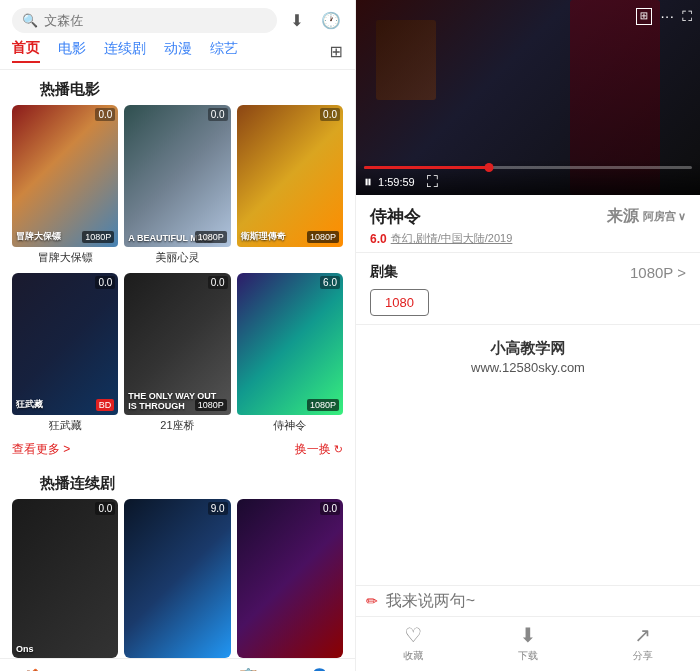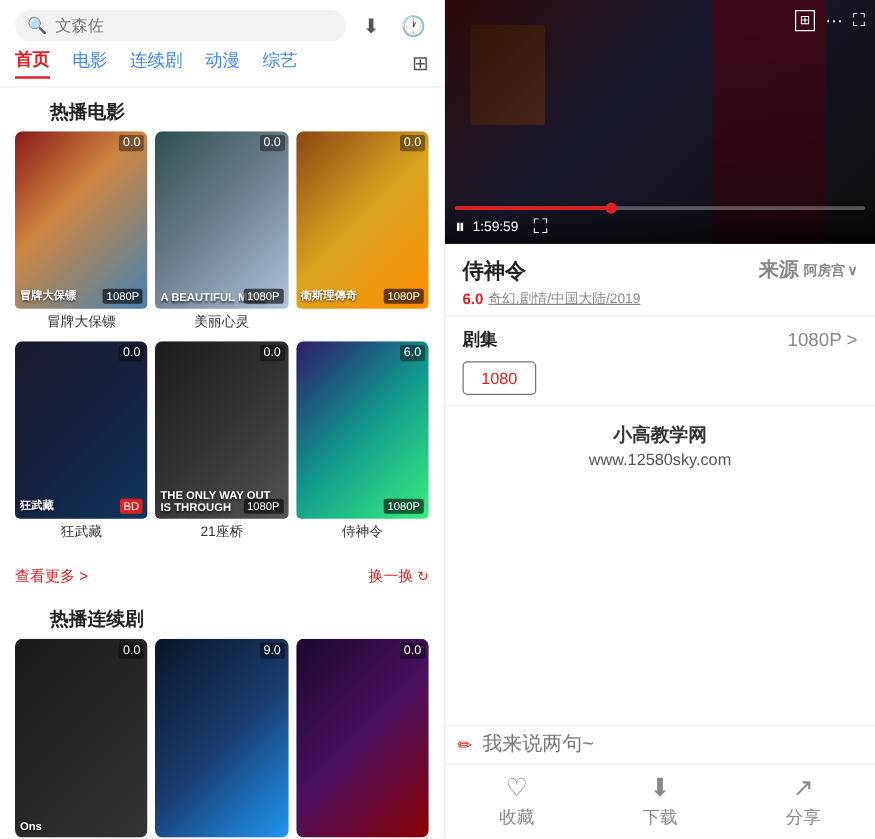--- a/index.html
+++ b/index.html
@@ -36,21 +36,21 @@
     
     .poster-1 { background: linear-gradient(135deg, #8B1A1A 0%, #CD853F 40%, #4682B4 100%); }
     .poster-2 { background: linear-gradient(135deg, #2F4F4F 0%, #708090 50%, #B0C4DE 100%); }
     .poster-3 { background: linear-gradient(135deg, #8B4513 0%, #DAA520 50%, #FF8C00 100%); }
     .poster-4 { background: linear-gradient(135deg, #1a1a2e 0%, #16213e 50%, #0f3460 100%); }
     .poster-5 { background: linear-gradient(135deg, #1C1C1C 0%, #333 50%, #555 100%); }
     .poster-6 { background: linear-gradient(135deg, #2d1b69 0%, #11998e 50%, #38ef7d 100%); }
 
     
     .action-row { display: flex; justify-content: space-between; padding: 6px 12px; }
-    .action-link { font-size: 12px; color: #e02020; cursor: pointer; display: flex; align-items: center; gap: 3px; margin-top: 12px; }
+    .action-link { font-size: 12px; color: #e02020; cursor: pointer; display: flex; align-items: center; gap: 3px; }
 
     
     .series-grid { display: grid; grid-template-columns: repeat(3, 1fr); gap: 6px; padding: 0 12px; }
 
     
     .bottom-nav { margin-top: auto; border-top: 1px solid #eee; display: flex; justify-content: space-around; padding: 8px 0 4px; }
     .bottom-nav-item { display: flex; flex-direction: column; align-items: center; gap: 2px; cursor: pointer; flex: 1; }
     .bottom-nav-item .icon { font-size: 20px; color: #888; }
     .bottom-nav-item.active .icon { color: #e02020; }
 
@@ -93,21 +93,21 @@
 
     
     .comment-row { display: flex; align-items: center; padding: 6px 10px; border-top: 1px solid #eee; margin-top: auto; gap: 8px; }
     .comment-icon { font-size: 14px; color: #e02020; }
     .comment-input { flex: 1; border: none; outline: none; font-size: 16px; color: #4c1d95; background: transparent; }
 
     
     .right-bottom-actions { display: flex; justify-content: space-around; padding: 6px 0 8px; border-top: 1px solid #eee; }
     .action-item { display: flex; flex-direction: column; align-items: center; gap: 2px; cursor: pointer; }
     .action-item .icon { font-size: 20px; color: #888; }
-    .action-item .label { font-size: 14px; color: #888; }
+    .action-item .label { font-size: 10px; color: #888; }
 
     
     .poster-text { position: absolute; inset: 0; display: flex; flex-direction: column; justify-content: flex-end; padding: 4px; }
     .poster-overlay-title { font-size: 9px; color: #fff; text-shadow: 0 1px 2px rgba(0,0,0,0.8); font-weight: bold; }
 
     
     .series-card .movie-poster-bg { aspect-ratio: 2/3; }
     .series-poster-1 { background: linear-gradient(135deg, #1a1a1a 0%, #333 100%); }
     .series-poster-2 { background: linear-gradient(135deg, #0a1628 0%, #1a3a6b 50%, #2196F3 100%); }
     .series-poster-3 { background: linear-gradient(135deg, #1a0a2e 0%, #4a1060 50%, #8B0000 100%); }

